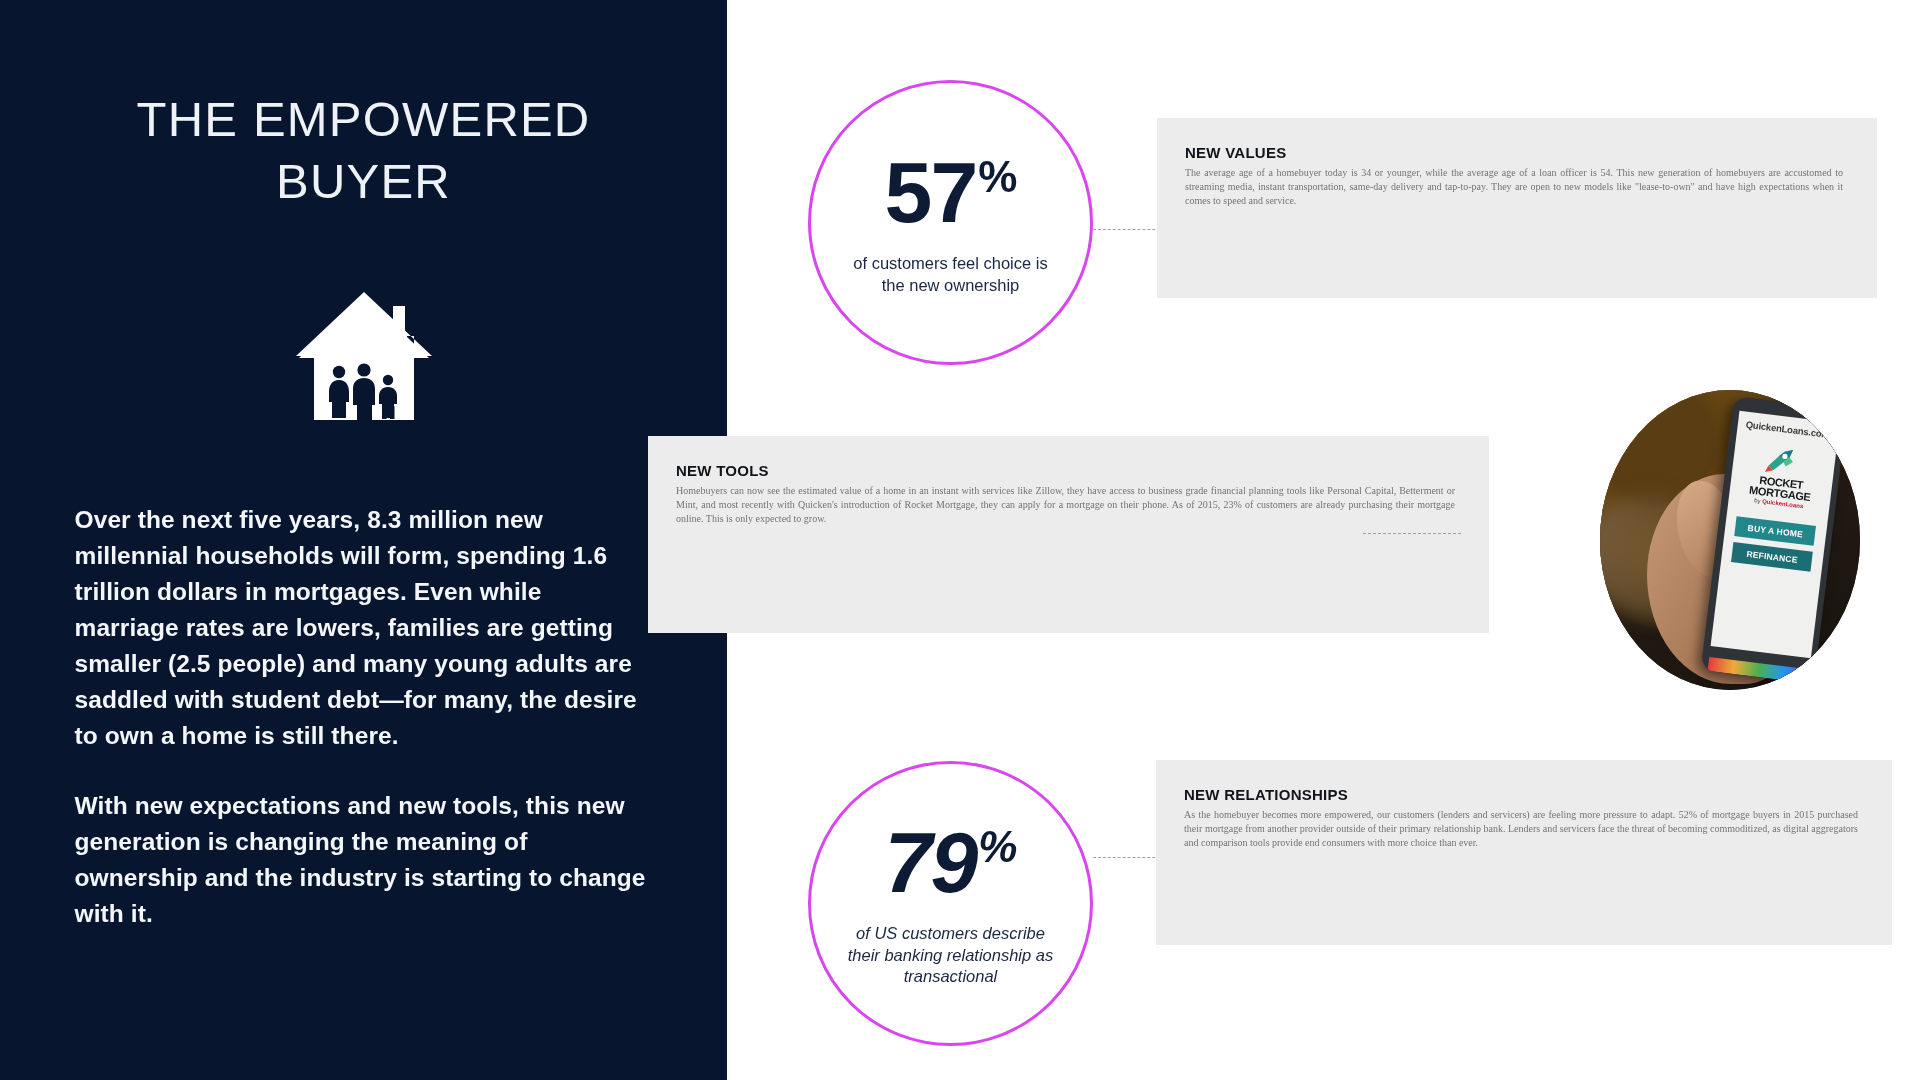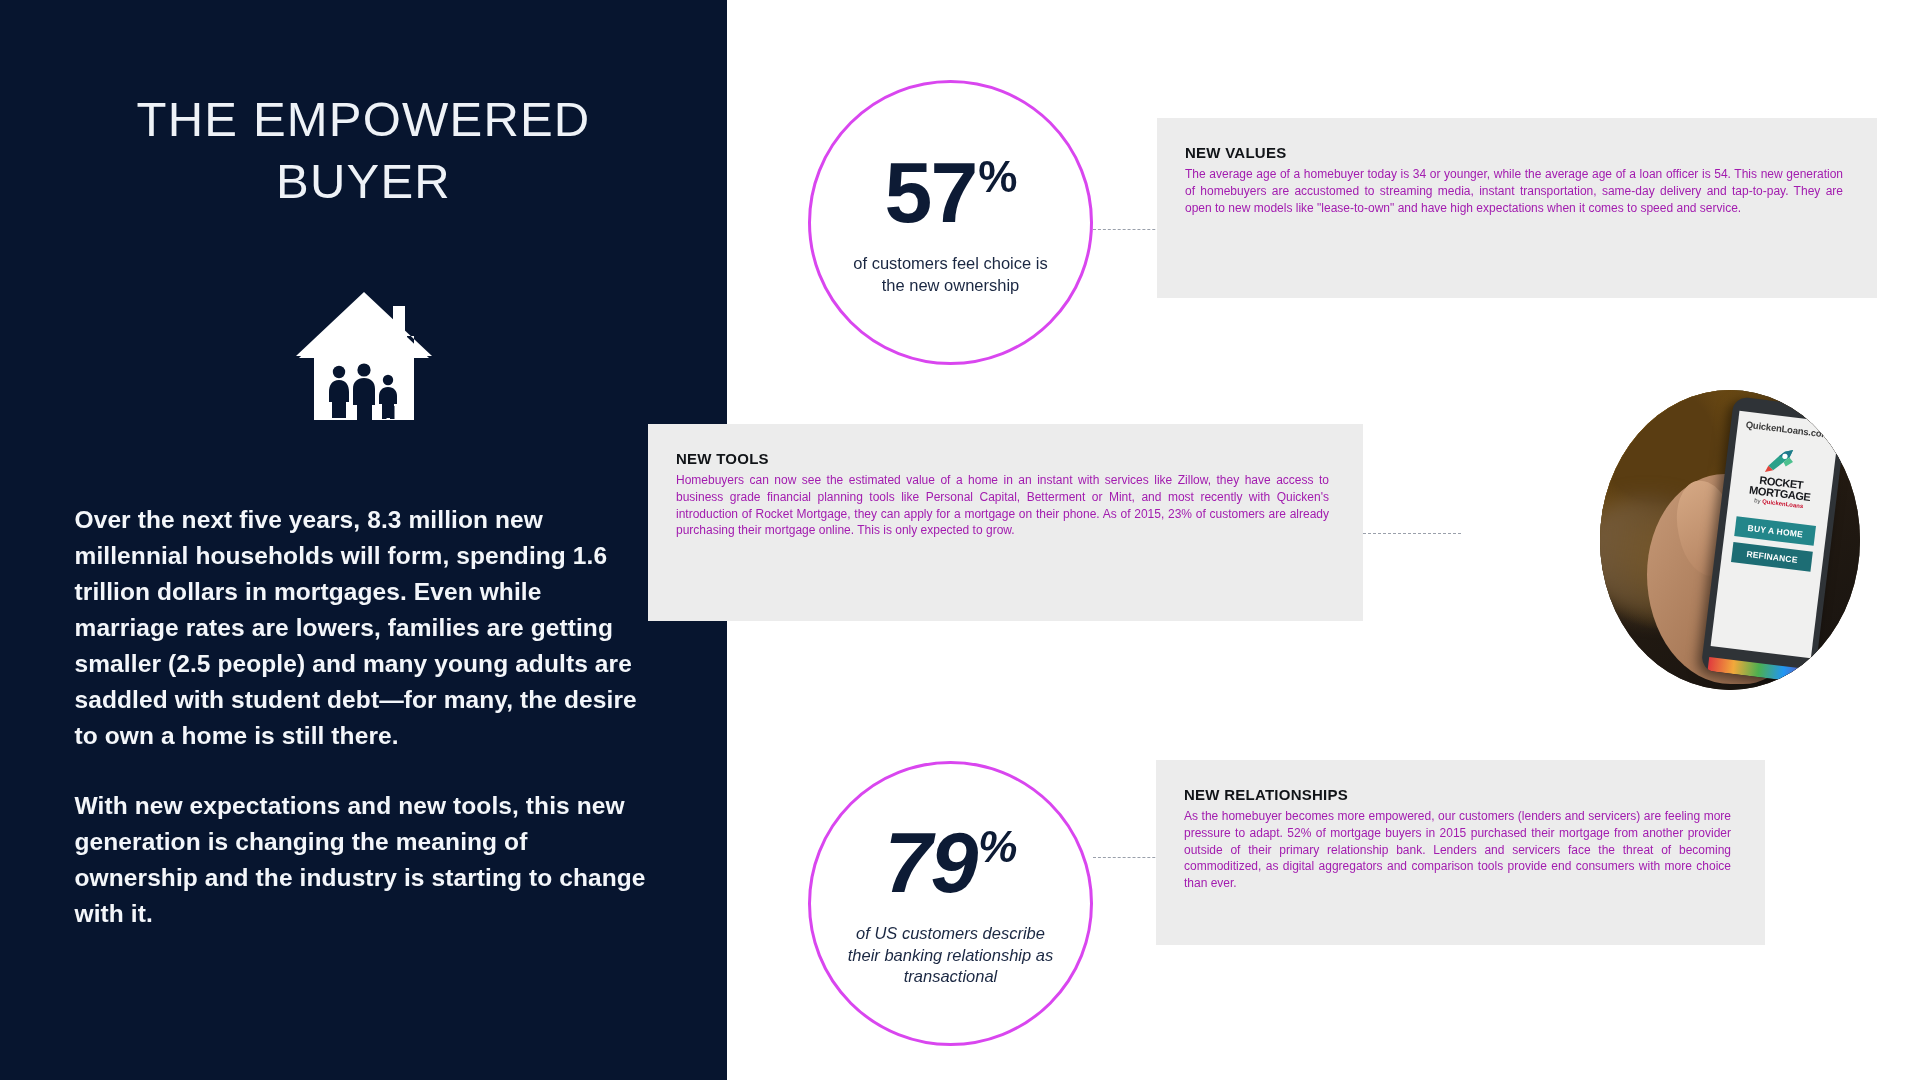--- a/index.html
+++ b/index.html
@@ -97,25 +97,26 @@
     padding: 26px 34px 26px 28px;
   }
   .info-title {
     color: #111418;
     font-size: 15px;
     font-weight: 700;
     letter-spacing: 0.25px;
     margin-bottom: 5px;
   }
   .info-body {
-    color: #a21caf;
-    font-size: 12px;
+    color: #737373;
+    font-size: 10px;
     font-weight: 400;
     line-height: 1.40;
     text-align: justify;
+    font-family: Liberation Serif, serif;
   }
 
   .dash-line {
     position: absolute;
     height: 0;
     border-top: 1px dashed #9aa0ab;
   }
 
   
   #photo-circle {
@@ -277,21 +278,21 @@
     <div class="stat-caption">of customers feel choice is the new ownership</div>
   </div>
 
   <div class="dash-line" style="left:366px; top:229px; width:82px;"></div>
 
   <div class="info-box" style="left:430px; top:118px; width:720px; height:180px;">
     <div class="info-title">NEW VALUES</div>
     <div class="info-body">The average age of a homebuyer today is 34 or younger, while the average age  of a loan officer is 54. This new generation of homebuyers are accustomed to streaming media, instant transportation, same-day delivery and tap-to-pay. They are open to new models like "lease-to-own" and  have high expectations when it comes to speed and service.</div>
   </div>
 
-  <div class="info-box" style="left:-79px; top:424px; width:715px; height:197px;">
+  <div class="info-box" style="left:-79px; top:436px; width:841px; height:197px;">
     <div class="info-title">NEW TOOLS</div>
     <div class="info-body">Homebuyers can now see the estimated value of a home in an instant with services like Zillow, they have access to business grade financial planning tools like Personal Capital, Betterment or Mint, and most recently with Quicken's introduction of Rocket Mortgage, they can apply for a mortgage on their phone. As of 2015, 23% of customers are already purchasing their mortgage online. This is only expected to grow.</div>
   </div>
 
   <div class="dash-line" style="left:636px; top:533px; width:98px;"></div>
 
   <div id="photo-circle" style="left:873px; top:390px; width:260px; height:300px; border-radius:50%;">
     <div class="photo-inner">
       <div class="bg-dark"></div>
       <div class="blur-hand-left"></div>
@@ -330,18 +331,18 @@
   <div class="stat-circle" style="left:81px; top:761px; width:285px; height:285px;font-style:italic;">
     <div class="stat-number">
       <span class="num">79</span>
       <span class="pct">%</span>
     </div>
     <div class="stat-caption">of US customers describe their banking relationship as transactional</div>
   </div>
 
   <div class="dash-line" style="left:366px; top:857px; width:82px;"></div>
 
-  <div class="info-box" style="left:429px; top:760px; width:609px; height:185px;">
+  <div class="info-box" style="left:429px; top:760px; width:736px; height:185px;">
     <div class="info-title">NEW RELATIONSHIPS</div>
     <div class="info-body">As the homebuyer becomes more empowered, our customers (lenders and servicers) are feeling more pressure to adapt. 52% of mortgage buyers in 2015 purchased their mortgage from another provider outside of their primary relationship bank. Lenders and servicers face the threat of becoming commoditized, as digital aggregators and comparison tools provide end consumers with more choice than ever.</div>
   </div>
 
 </div>
 
 </body></html>

